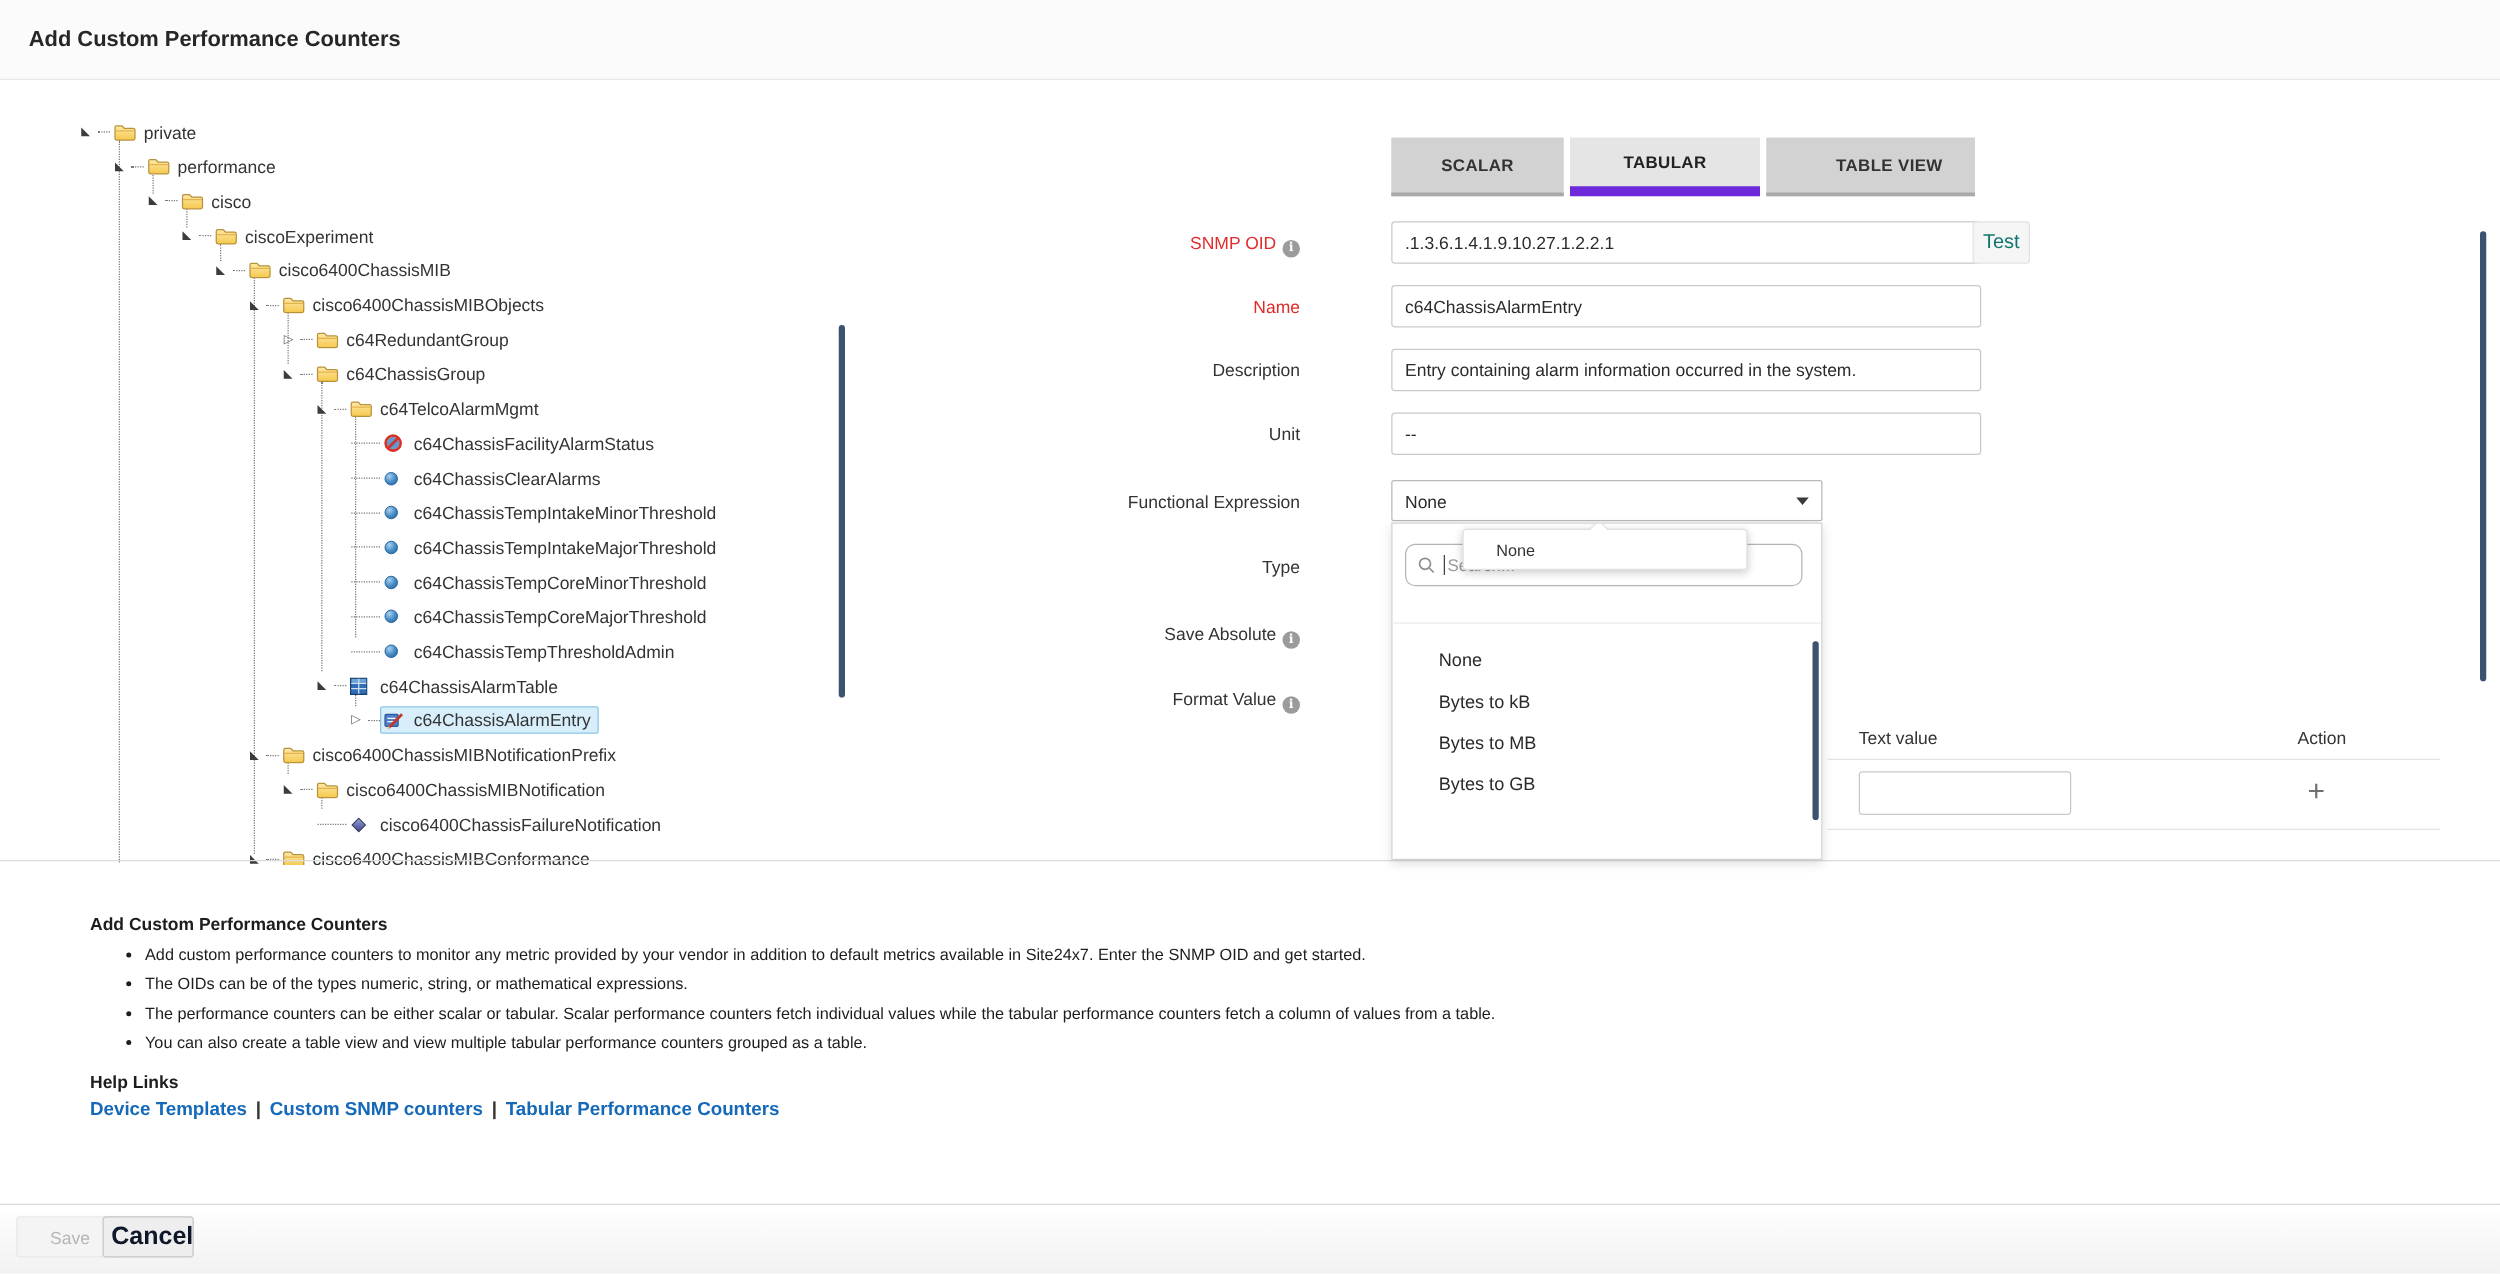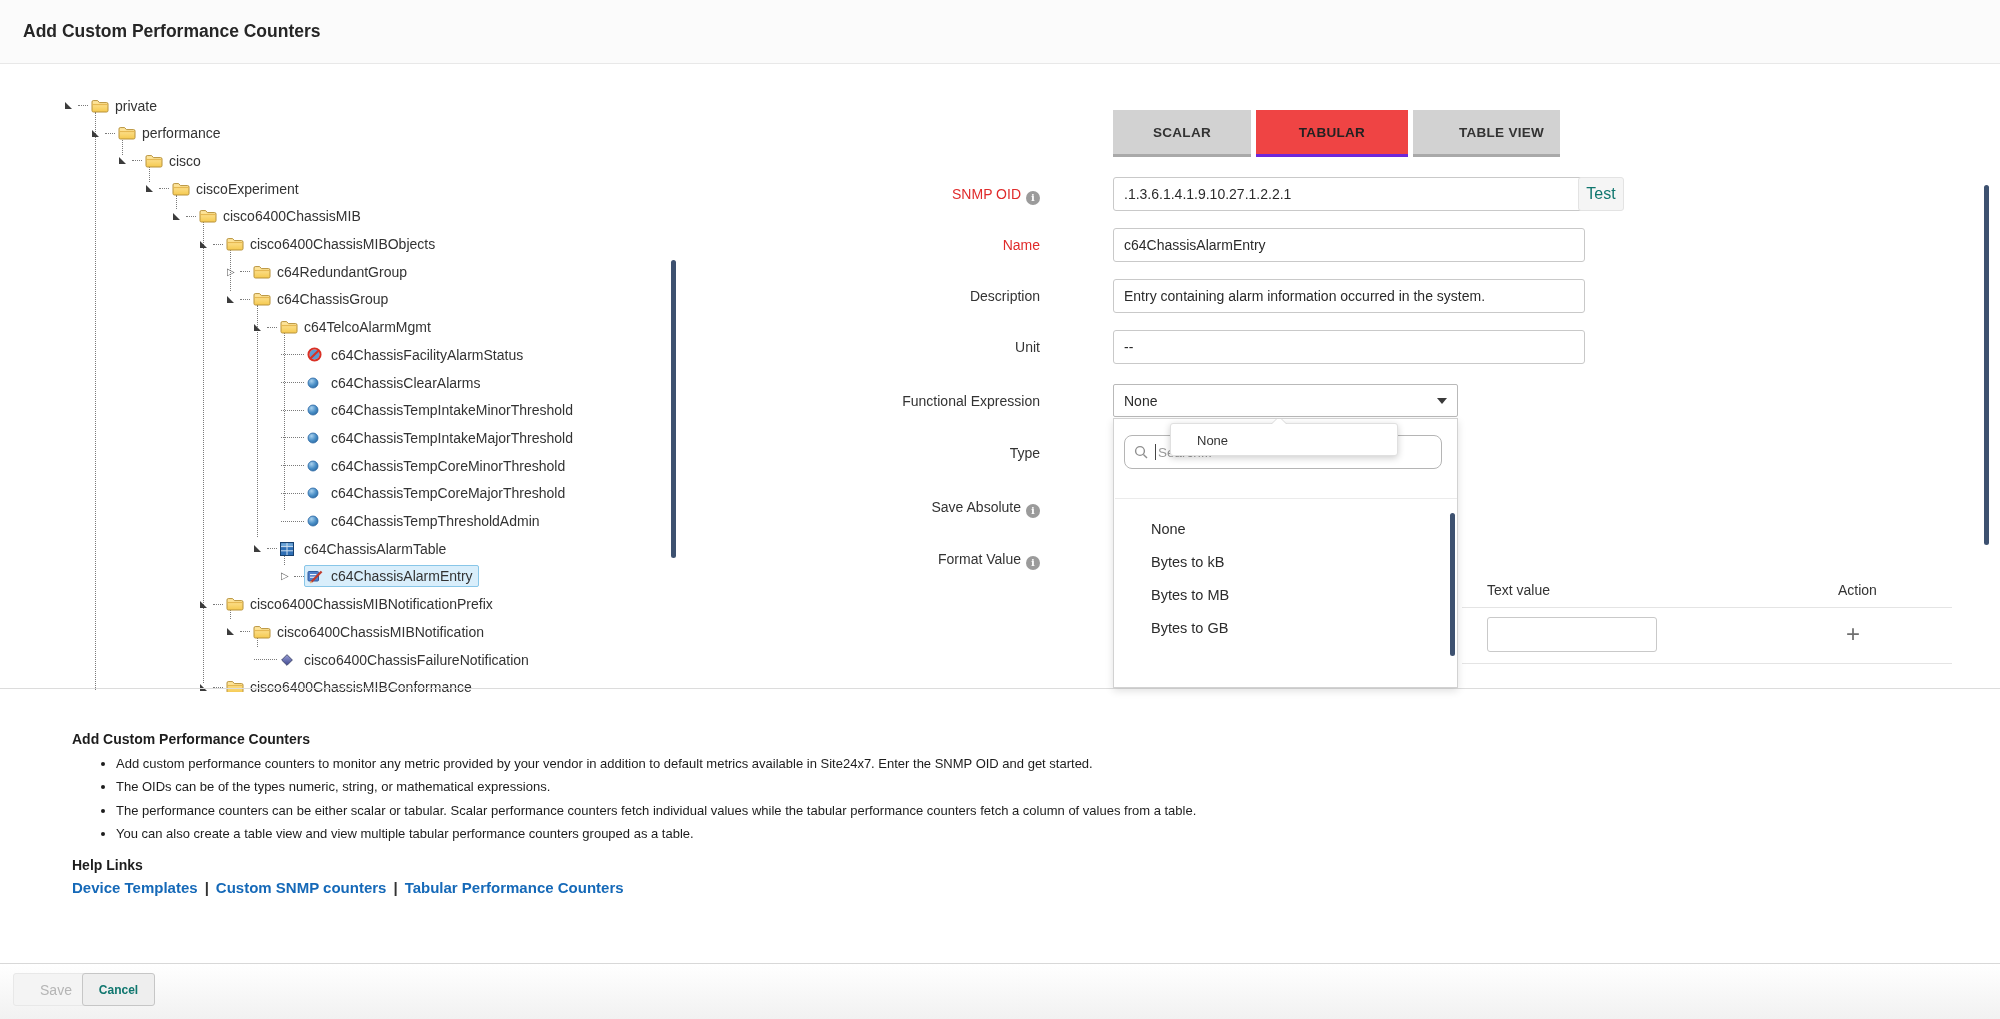--- a/index.html
+++ b/index.html
@@ -29,22 +29,22 @@
   .tree-scrollbar{position:absolute;left:671px;top:260px;width:5px;height:298px;
                   background:#3d5170;border-radius:3px;}
   .page-scrollbar{position:absolute;left:1984px;top:185px;width:5px;height:360px;
                   background:#3d5170;border-radius:3px;}
 
   
   #tabs{position:absolute;left:1113px;top:110px;height:47px;display:flex;}
   .tab{height:47px;display:flex;align-items:center;justify-content:center;font-size:13.5px;
        font-weight:600;letter-spacing:.3px;color:#333;background:#d2d2d2;
        border-bottom:3px solid #a9a9a9;margin-right:5px;cursor:pointer;box-sizing:border-box;}
-  .tab.w1{width:138px;} .tab.w2{width:152px;} .tab.w3{width:147px;padding-left:30px;}
-  .tab.active{background:#ef4444;border-bottom:3px solid #6d28d9;color:#222;}
+  .tab.w1{width:138px;} .tab.w2{width:152px;} .tab.w3{width:167px;padding-left:30px;}
+  .tab.active{background:#e5e5e5;border-bottom:8px solid #6d28d9;color:#222;}
 
   
   .flabel{position:absolute;left:760px;width:280px;text-align:right;font-size:14px;color:#333;
           height:20px;line-height:20px;white-space:nowrap;}
   .flabel.req{color:#e02b2b;}
   .info{display:inline-block;width:14px;height:14px;border-radius:50%;background:#9b9b9b;
         color:#fff;font-size:10px;font-weight:bold;text-align:center;line-height:14px;
         vertical-align:-2px;margin-left:5px;font-family:"DejaVu Serif",serif;}
   .info::after{content:"i";}
   .finput{position:absolute;left:1113px;width:472px;height:34px;box-sizing:border-box;
@@ -99,21 +99,21 @@
   #help-links{position:absolute;left:72px;top:879px;font-size:15px;font-weight:600;}
   #help-links a{color:#1569b8;text-decoration:none;cursor:pointer;}
   #help-links .sep{color:#333;margin:0 7px;}
 
   
   .footer{position:absolute;left:0;top:963px;width:2000px;height:56px;
           background:linear-gradient(#ffffff,#f1f1f1);border-top:1px solid #d8d8d8;}
   .btn-save{position:absolute;left:13px;top:9px;width:86px;height:33px;background:#f4f4f4;
             border:1px solid #e8e8e8;border-radius:3px;color:#b5b5b5;font-size:14px;font-family:inherit;}
   .btn-cancel{position:absolute;left:82px;top:9px;width:73px;height:33px;background:#eeeeee;
-              border:1px solid #c6c6c6;border-radius:3px;color:#0f766e;font-size:12px;
+              border:1px solid #c6c6c6;border-radius:3px;color:#0f172a;font-size:20px;
               font-weight:600;font-family:inherit;cursor:pointer;}
   .hidden-defs{position:absolute;width:0;height:0;overflow:hidden;}
 </style>
 </head>
 <body>
 
 <div id="app">
 
   <svg class="hidden-defs" aria-hidden="true">
     <defs>

